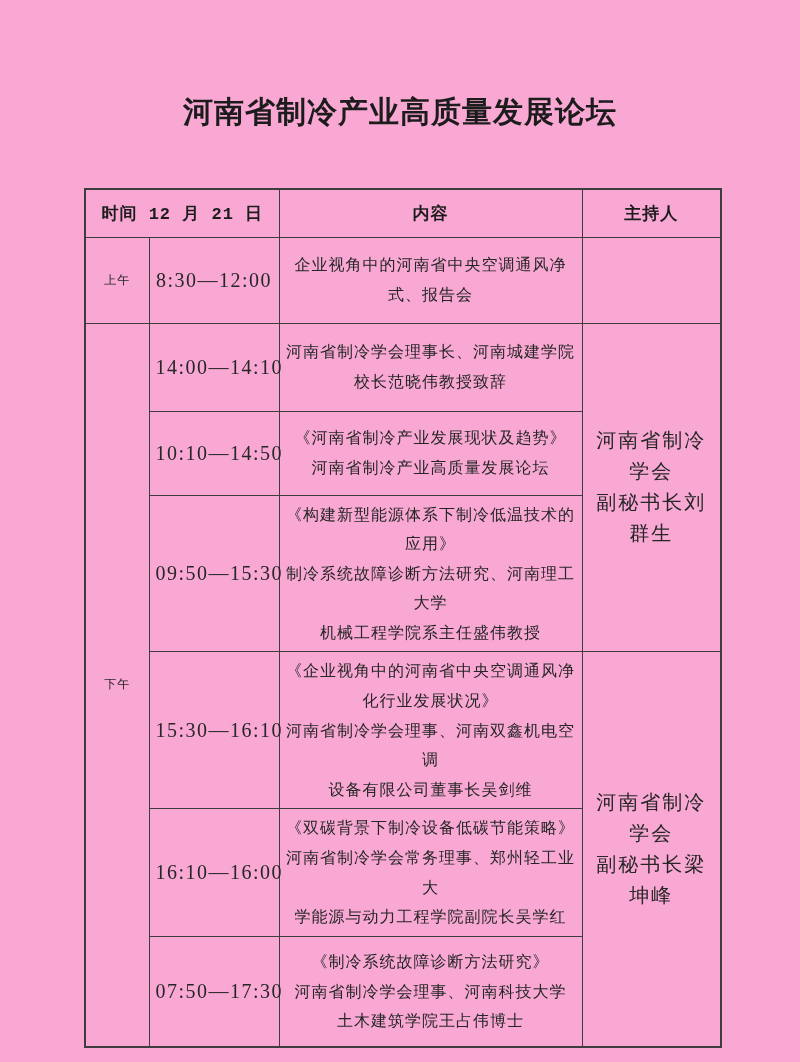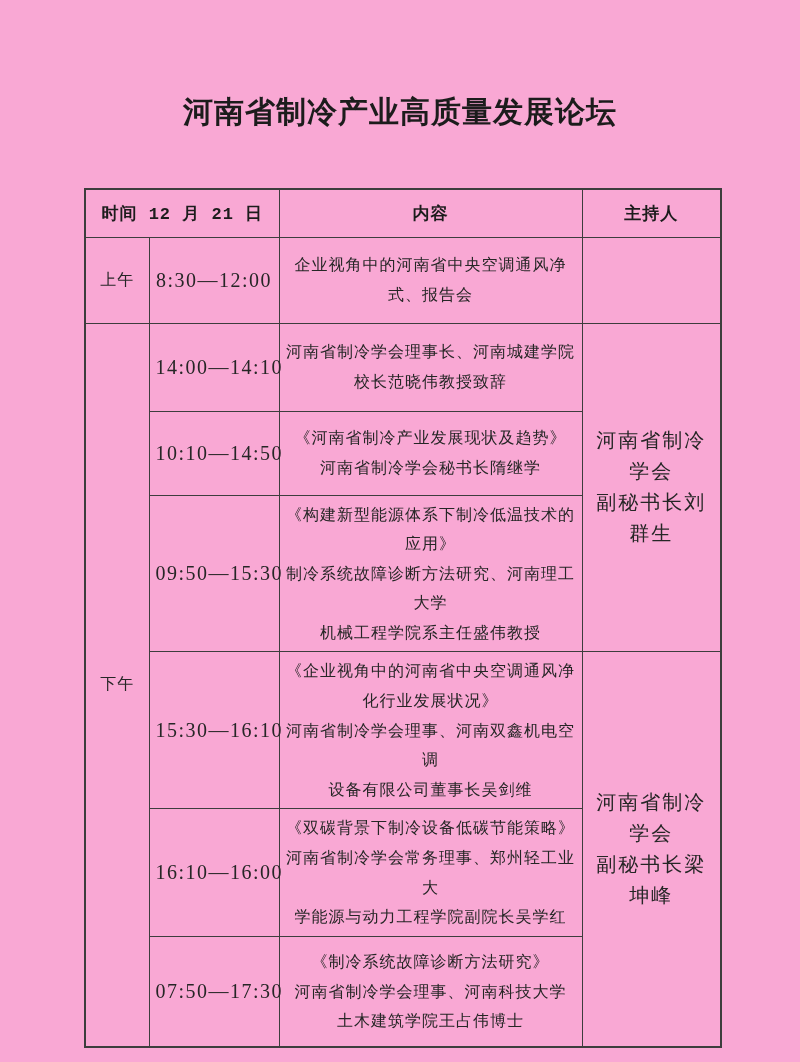--- a/index.html
+++ b/index.html
@@ -46,21 +46,21 @@
     box-sizing: border-box;
   }
   table.agenda th {
     font-family: Liberation Mono, monospace;
     font-size: 17px;
     font-weight: bold;
     color: #1c1c1c;
     letter-spacing: 1px;
   }
   td.period {
-    font-size: 16px;
+    font-size: 12px;
     letter-spacing: 1px;
   }
   td.time {
     font-size: 20px;
     letter-spacing: 1.5px;
     white-space: nowrap;
     margin-top: 30px;
   }
   td.content {
     font-size: 16px;
@@ -118,21 +118,21 @@
       <td class="time">14:00—14:10</td>
       <td class="content">河南省制冷学会理事长、河南城建学院
 校长范晓伟教授致辞</td>
       <td class="host" rowspan="3">河南省制冷学会
 副秘书长刘群生</td>
     </tr>
 
     <tr class="h-r3">
       <td class="time">10:10—14:50</td>
       <td class="content">《河南省制冷产业发展现状及趋势》
-河南省制冷学会秘书长隋继学</td>
+河南省制冷产业高质量发展论坛</td>
     </tr>
 
     <tr class="h-r4">
       <td class="time">09:50—15:30</td>
       <td class="content">《构建新型能源体系下制冷低温技术的
 应用》
 制冷系统故障诊断方法研究、河南理工大学
 机械工程学院系主任盛伟教授</td>
     </tr>
 

